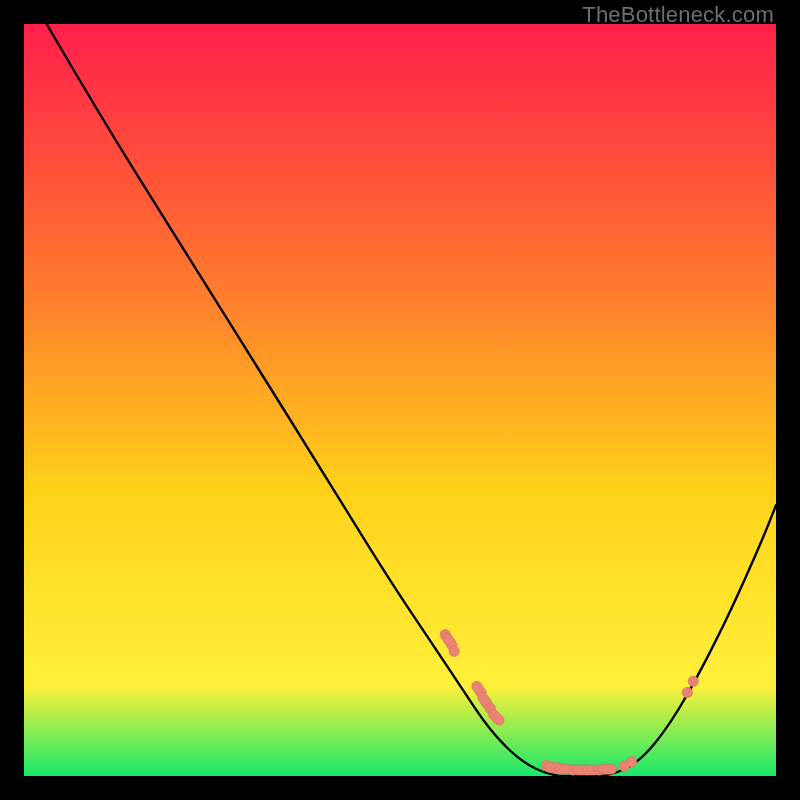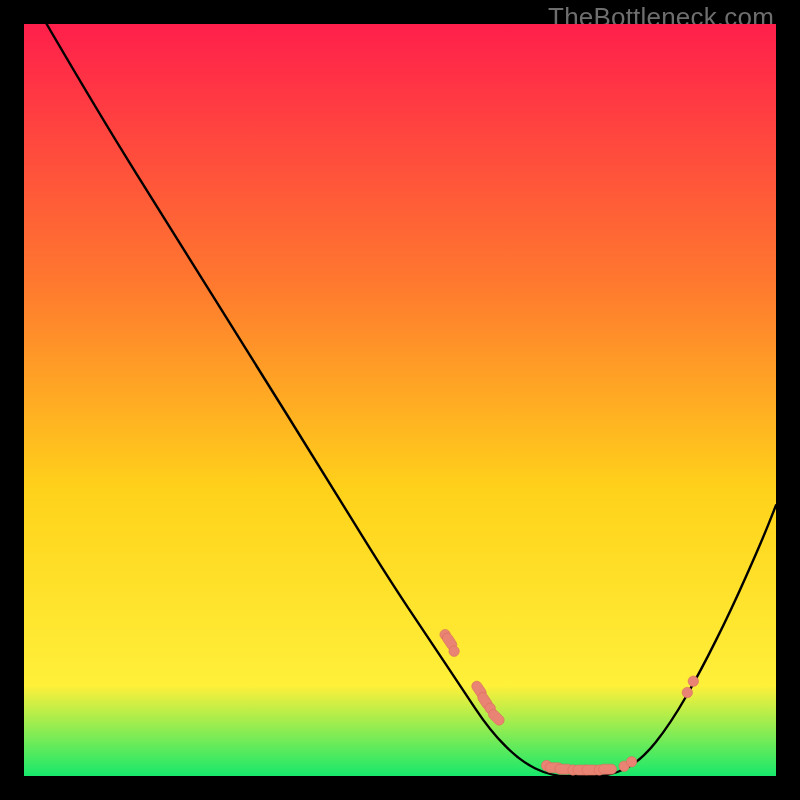--- a/index.html
+++ b/index.html
@@ -24,21 +24,21 @@
     left: 0;
     top: 0;
     width: 752px;
     height: 752px;
   }
   .watermark {
     position: absolute;
     top: 2px;
     right: 26px;
     color: #6e6e6e;
-    font-size: 26px;
+    font-size: 22px;
     font-weight: 500;
     letter-spacing: 0.2px;
     user-select: none;
   }
   svg { display: block; }
 </style>
 </head>
 <body>
 
 <div class="watermark">TheBottleneck.com</div>

